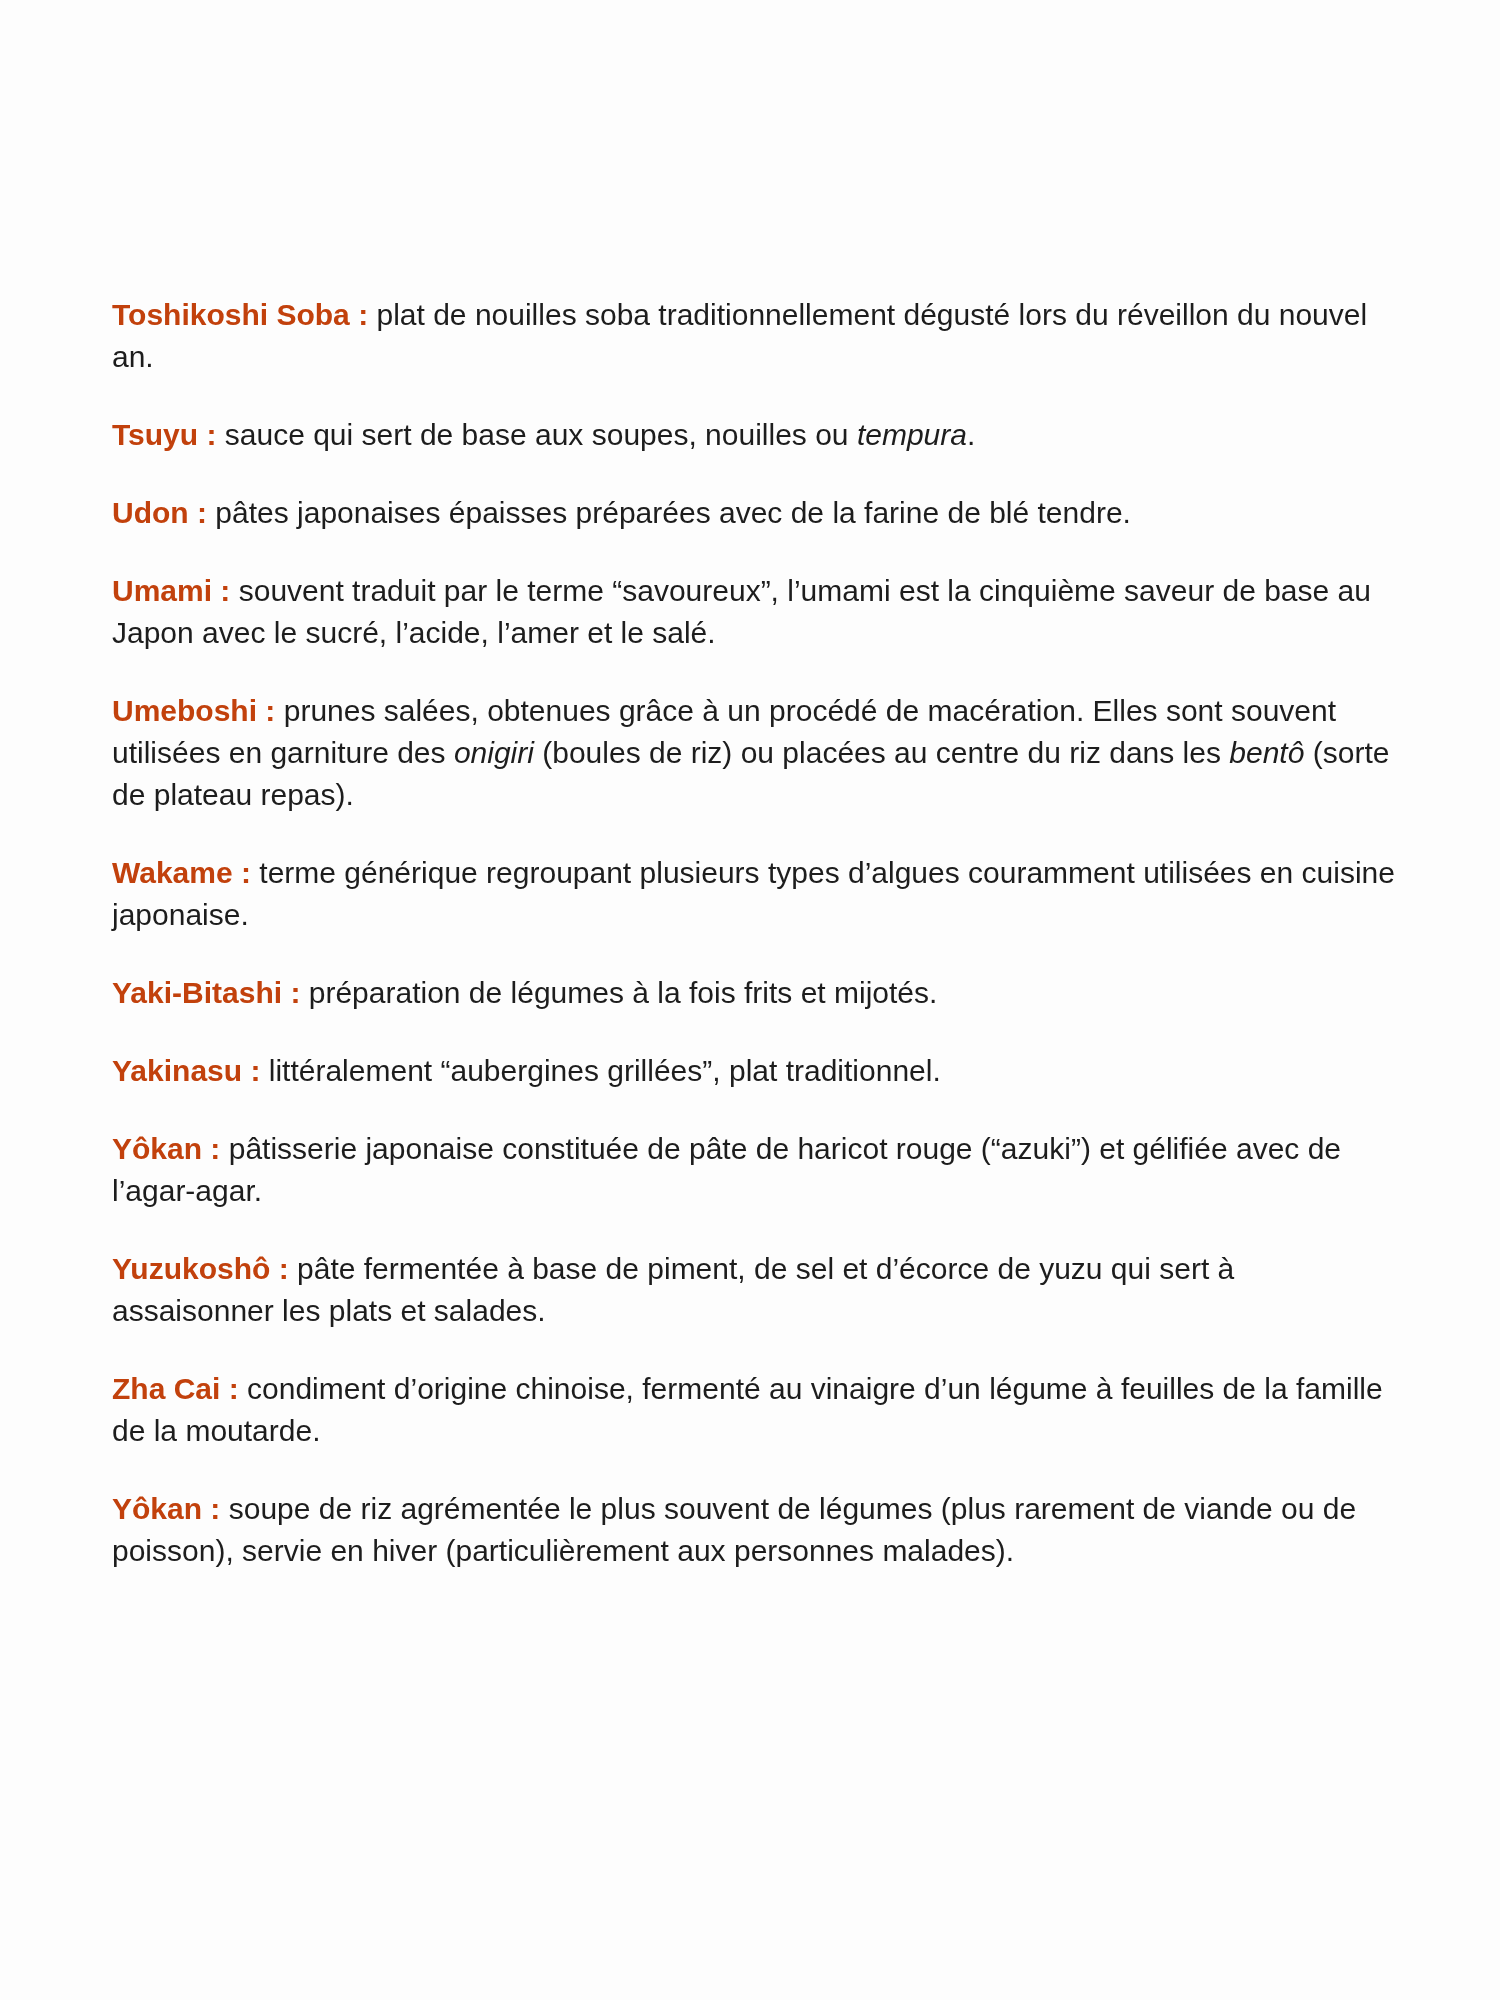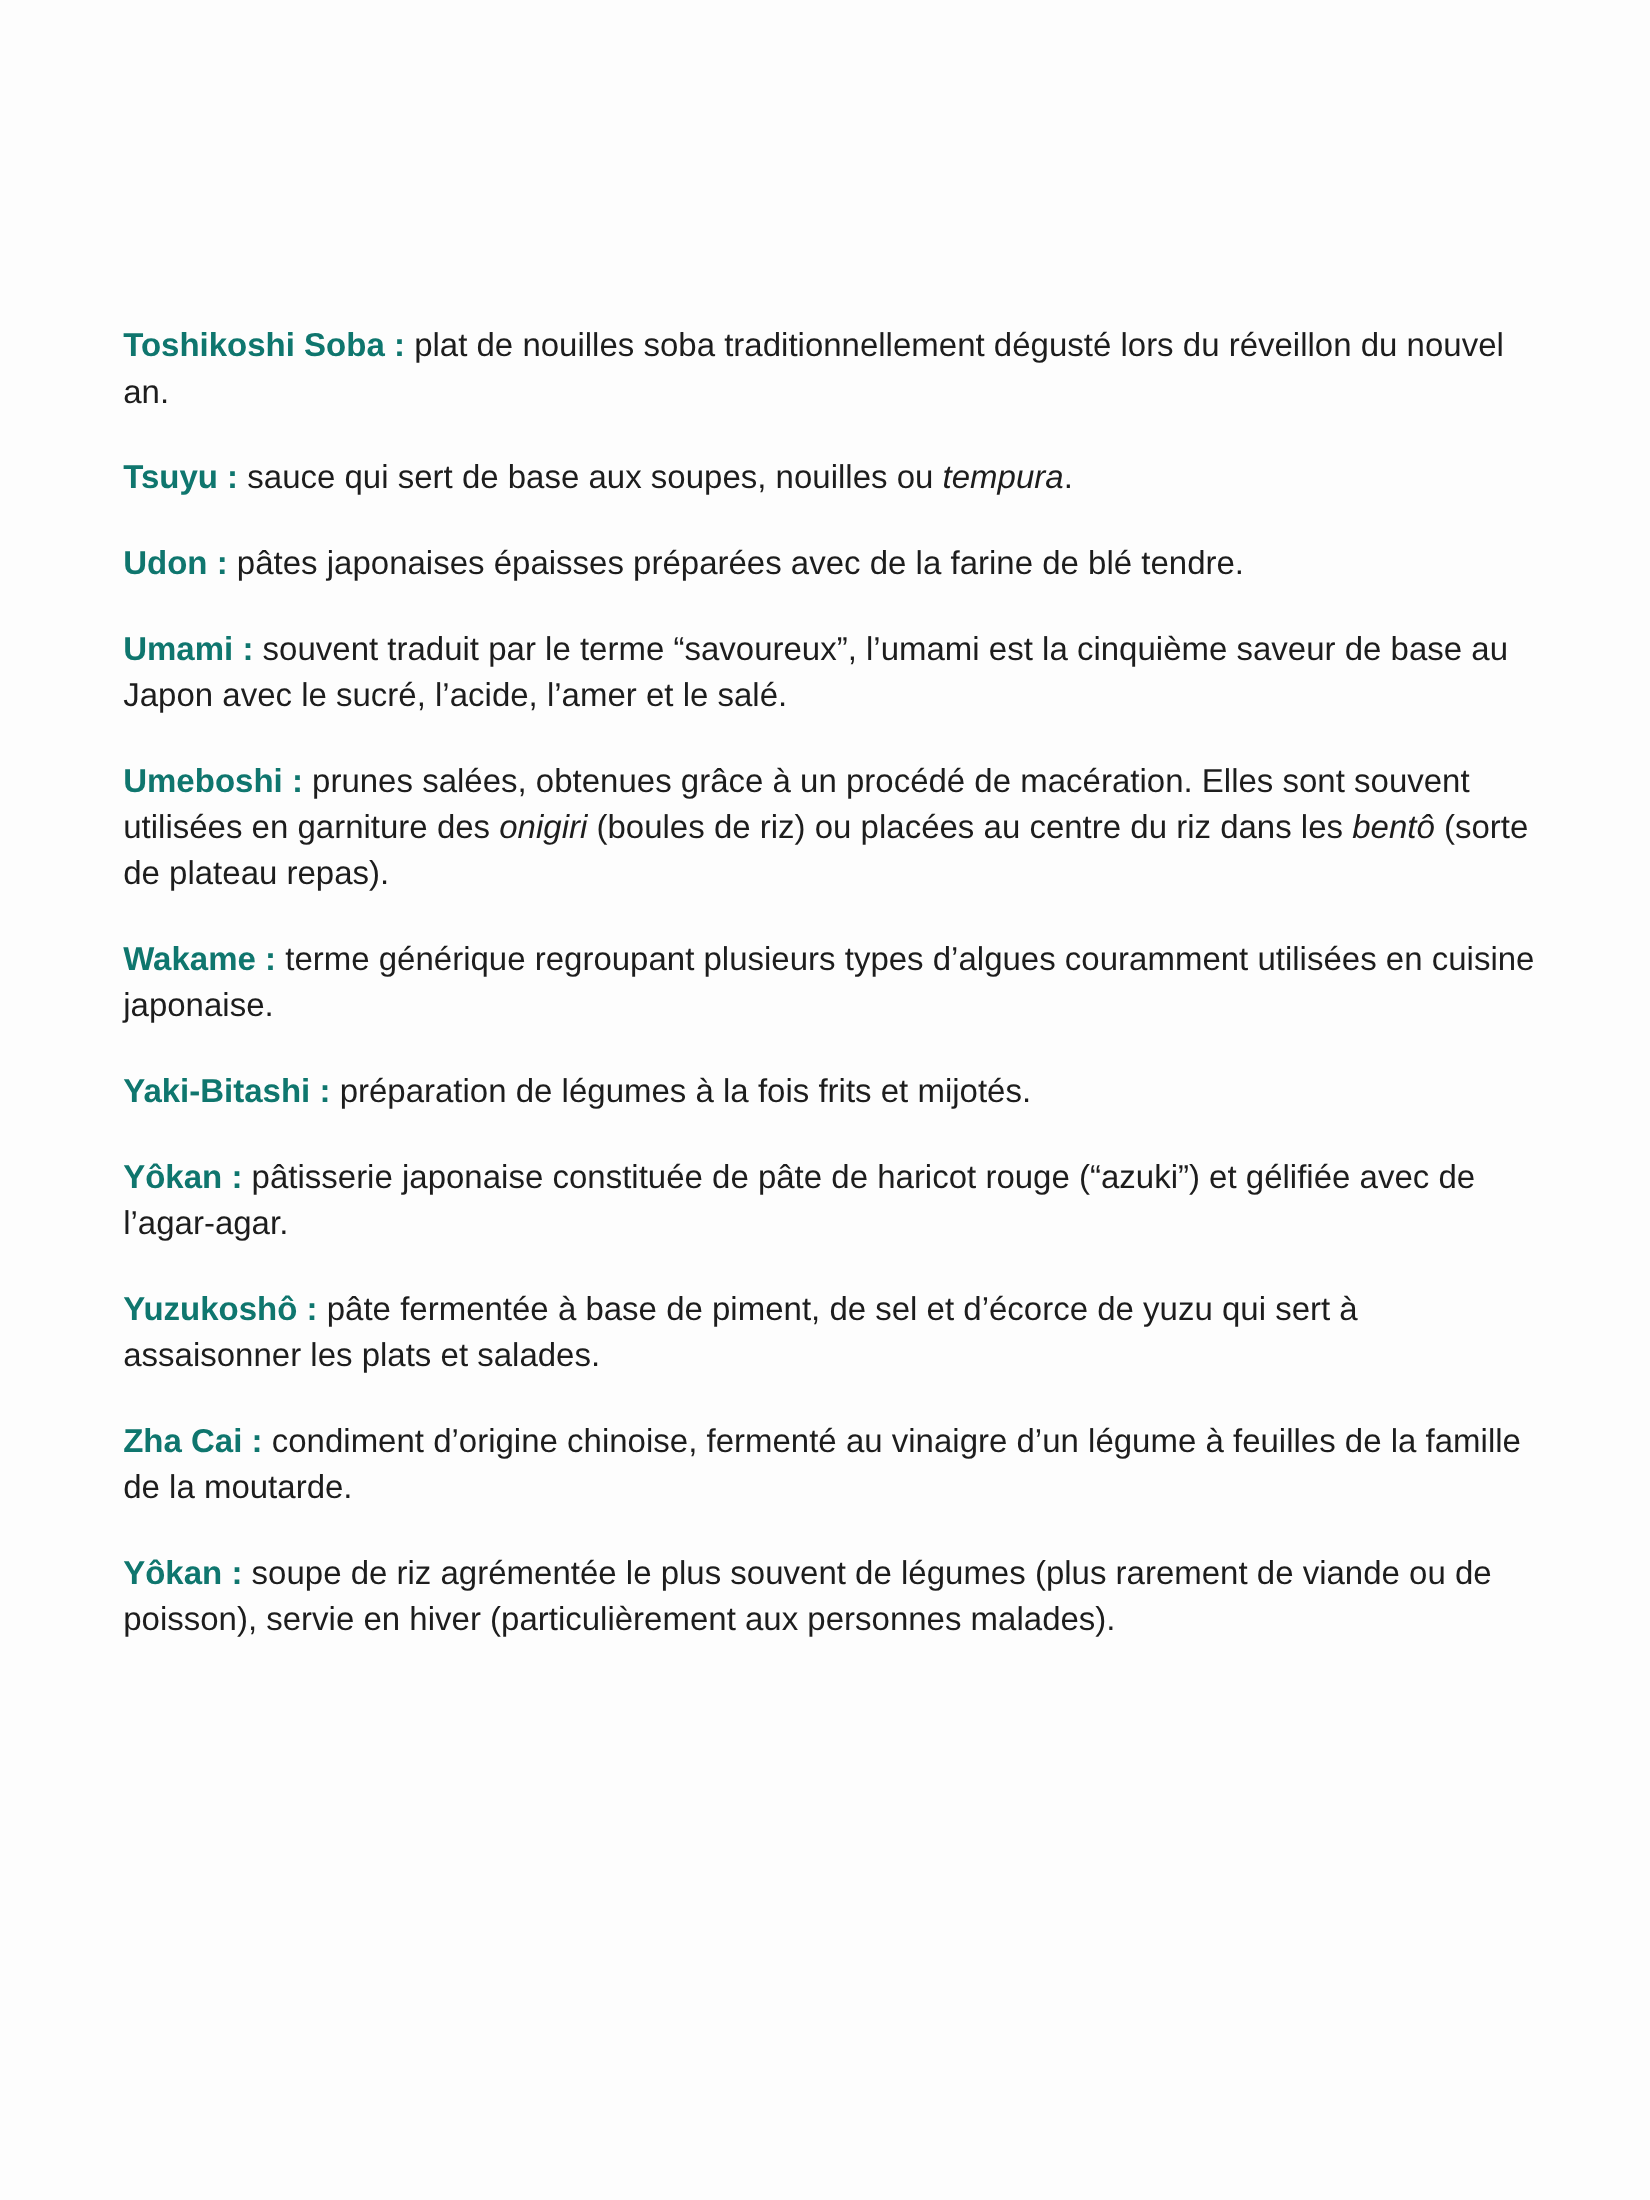--- a/index.html
+++ b/index.html
@@ -26,35 +26,36 @@
   }
   .entry {
     margin: 0 0 36px 0;
     font-size: 30px;
     line-height: 42px;
     font-weight: 400;
     color: #1d1d1d;
   }
   .entry strong {
     font-weight: 700;
-    color: #0f766e;
+    color: #c2410c;
   }
   .entry em {
   }
 </style>
 </head>
 <body>
 
 <div class="page">
   <div class="glossary">
       <p class="entry"><strong>Toshikoshi Soba :</strong> <span>plat de nouilles soba traditionnellement dégusté lors du réveillon du nouvel an.</span></p>
       <p class="entry"><strong>Tsuyu :</strong> <span>sauce qui sert de base aux soupes, nouilles ou </span><em>tempura</em><span>.</span></p>
       <p class="entry"><strong>Udon :</strong> <span>pâtes japonaises épaisses préparées avec de la farine de blé tendre.</span></p>
       <p class="entry"><strong>Umami :</strong> <span>souvent traduit par le terme “savoureux”, l’umami est la cinquième saveur de base au Japon avec le sucré, l’acide, l’amer et le salé.</span></p>
       <p class="entry"><strong>Umeboshi :</strong> <span>prunes salées, obtenues grâce à un procédé de macération. Elles sont souvent utilisées en garniture des </span><em>onigiri</em><span> (boules de riz) ou placées au centre du riz dans les </span><em>bentô</em><span> (sorte de plateau repas).</span></p>
       <p class="entry"><strong>Wakame :</strong> <span>terme générique regroupant plusieurs types d’algues couramment utilisées en cuisine japonaise.</span></p>
       <p class="entry"><strong>Yaki-Bitashi :</strong> <span>préparation de légumes à la fois frits et mijotés.</span></p>
+      <p class="entry"><strong>Yakinasu :</strong> <span>littéralement “aubergines grillées”, plat traditionnel.</span></p>
       <p class="entry"><strong>Yôkan :</strong> <span>pâtisserie japonaise constituée de pâte de haricot rouge (“azuki”) et gélifiée avec de l’agar-agar.</span></p>
       <p class="entry"><strong>Yuzukoshô :</strong> <span>pâte fermentée à base de piment, de sel et d’écorce de yuzu qui sert à assaisonner les plats et salades.</span></p>
       <p class="entry"><strong>Zha Cai :</strong> <span>condiment d’origine chinoise, fermenté au vinaigre d’un légume à feuilles de la famille de la moutarde.</span></p>
       <p class="entry"><strong>Yôkan :</strong> <span>soupe de riz agrémentée le plus souvent de légumes (plus rarement de viande ou de poisson), servie en hiver (particulièrement aux personnes malades).</span></p>
     </div>
 </div>
 
 </body></html>

